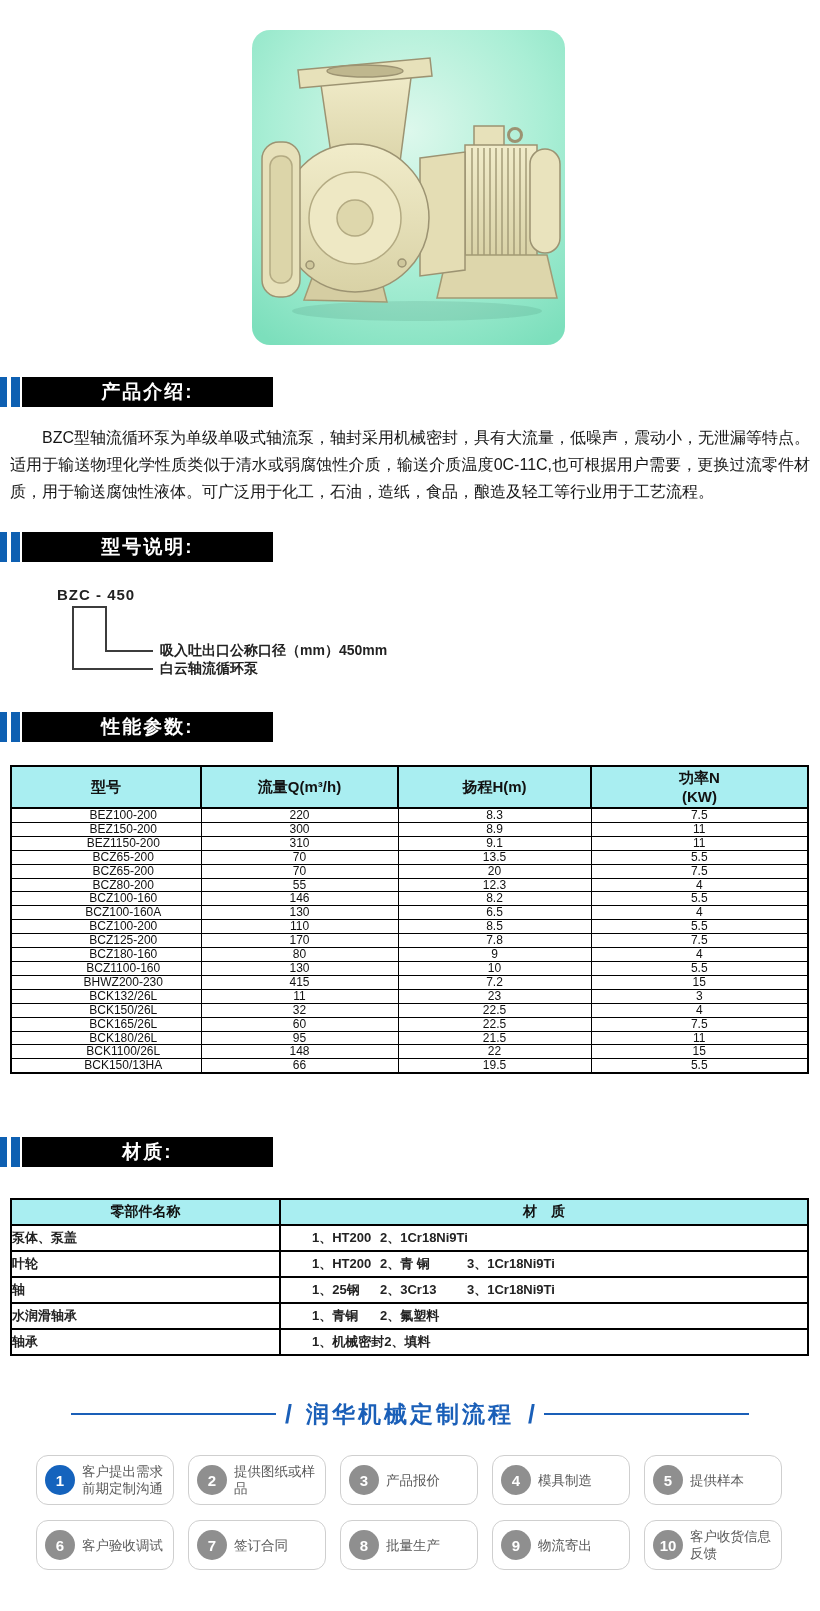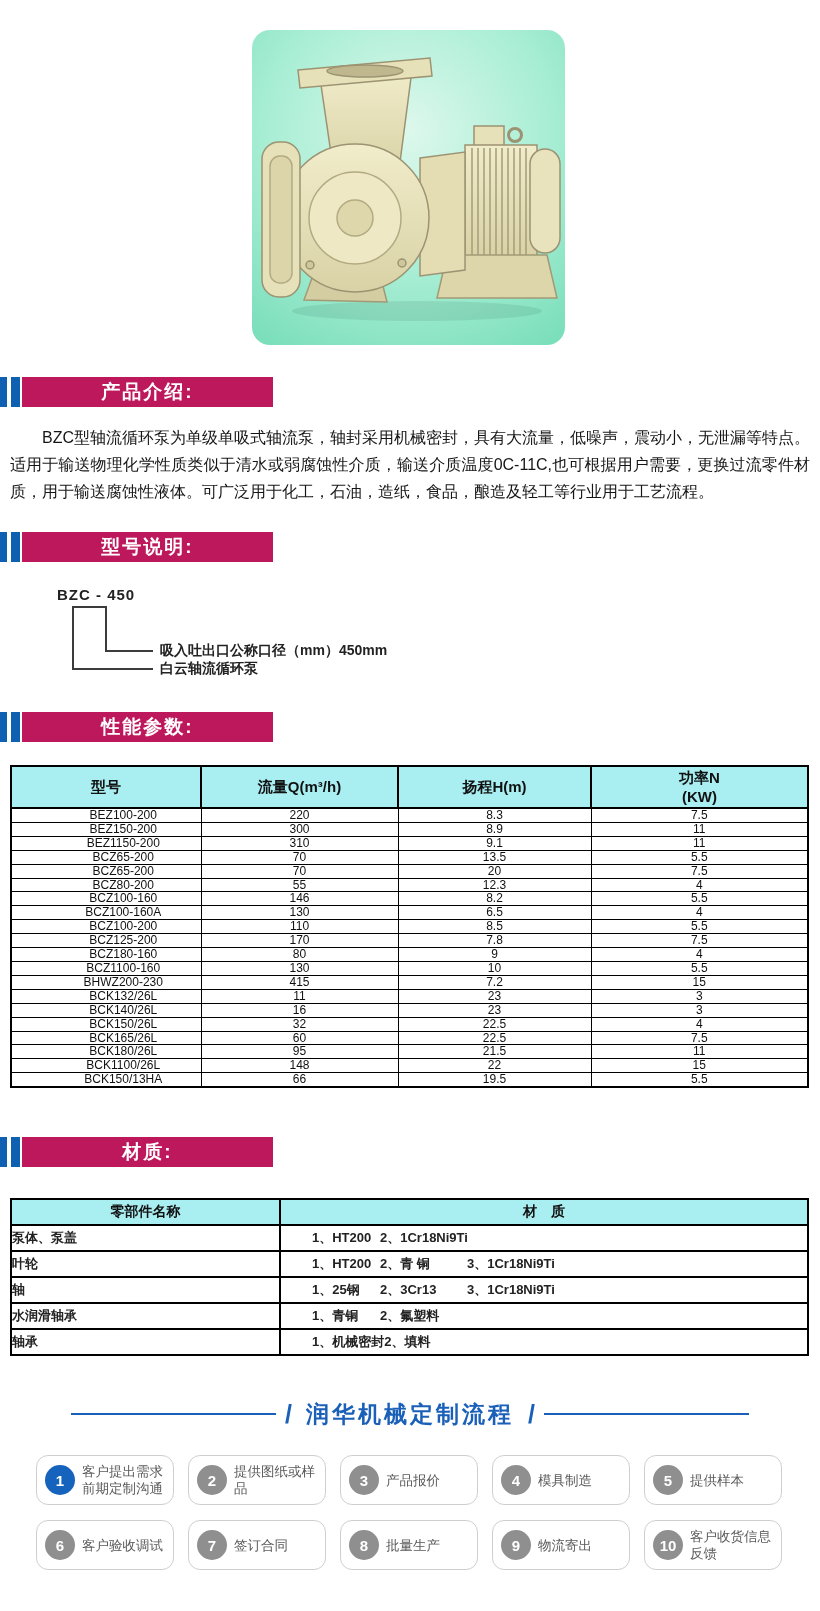--- a/index.html
+++ b/index.html
@@ -10,21 +10,21 @@
 
   
   .photo { position:absolute; left:252px; top:30px; width:313px; height:315px; }
 
   
   .sec { position:absolute; left:0; width:273px; height:30px; }
   .sec .accent { position:absolute; top:0; height:30px; background:#0e60b2; }
   .sec .accent.a1 { left:0; width:7px; }
   .sec .accent.a2 { left:11px; width:9px; }
   .sec .bar {
-    position:absolute; left:22px; top:0; width:251px; height:30px; background:#be185d;
+    position:absolute; left:22px; top:0; width:251px; height:30px; background:#000000;
     color:#fff; font-size:19px; font-weight:bold; letter-spacing:2px;
     display:flex; align-items:center; justify-content:center;
   }
   #sec-intro    { top:377px; }
   #sec-model    { top:532px; }
   #sec-params   { top:712px; }
   #sec-material { top:1137px; }
 
   
   .intro-body {
@@ -292,26 +292,20 @@
           <td>7.2</td>
           <td>15</td>
         </tr>
         <tr>
           <td class="model-cell">BCK132/26L</td>
           <td>11</td>
           <td>23</td>
           <td>3</td>
         </tr>
         <tr>
-          <td class="model-cell">BCK140/26L</td>
-          <td>16</td>
-          <td>23</td>
-          <td>3</td>
-        </tr>
-        <tr>
           <td class="model-cell">BCK150/26L</td>
           <td>32</td>
           <td>22.5</td>
           <td>4</td>
         </tr>
         <tr>
           <td class="model-cell">BCK165/26L</td>
           <td>60</td>
           <td>22.5</td>
           <td>7.5</td>

